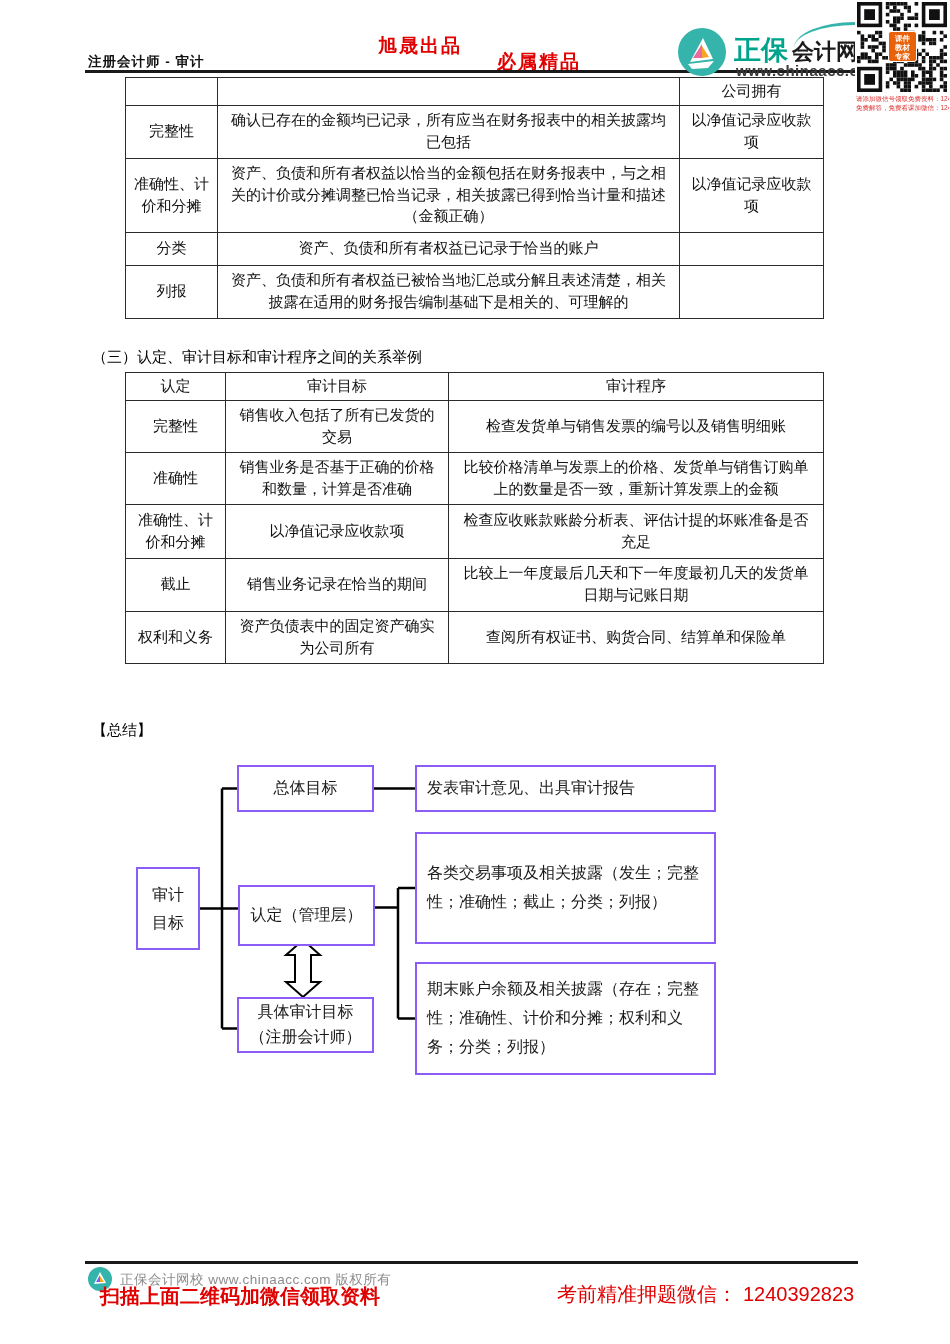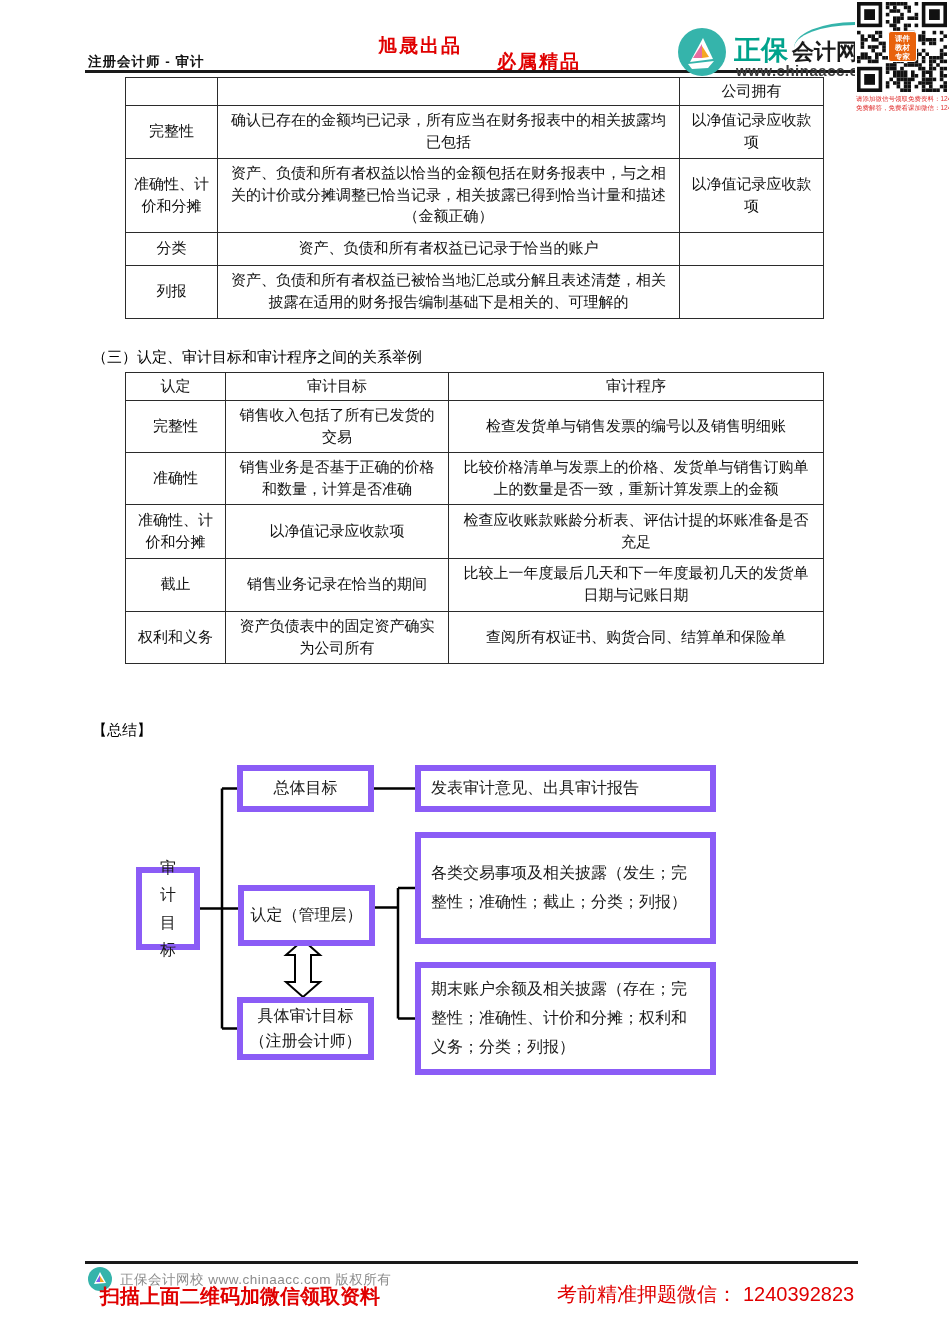--- a/index.html
+++ b/index.html
@@ -48,30 +48,30 @@
   table.doc td{border:1.5px solid #2b2b2b;text-align:center;vertical-align:middle;
           padding:2px 8px;box-sizing:border-box;}
   #assertion-table{left:125px;top:77px;width:698px;}
   #relationship-table{left:125px;top:372px;width:698px;}
 
   .sec-heading{position:absolute;left:92px;font-size:15px;color:#000;}
   #section-three-heading{top:348px;}
   #summary-heading{top:721px;}
 
   
-  .dg-box{position:absolute;border:6px solid #8b5cf6;background:#fff;box-sizing:border-box;
+  .dg-box{position:absolute;border:2px solid #8b5cf6;background:#fff;box-sizing:border-box;
           display:flex;align-items:center;justify-content:center;
           font-family:"Liberation Sans",sans-serif;font-size:16px;color:#1a1a1a;
           text-align:left;line-height:1.8;}
   #box-objective{left:136px;top:867px;width:64px;height:83px;padding:0 12px;text-align:center;line-height:1.7;}
   #box-overall{left:237px;top:765px;width:137px;height:47px;}
   #box-opinion{left:415px;top:765px;width:301px;height:47px;justify-content:flex-start;padding:0 10px;}
   #box-assertion{left:238px;top:877px;width:137px;height:61px;margin-top:8px;}
   #box-transactions{left:415px;top:832px;width:301px;height:112px;padding:0 10px;box-sizing:border-box;}
-  #box-specific{left:237px;top:997px;width:137px;height:63px;flex-direction:column;line-height:1.55;}
+  #box-specific{left:237px;top:997px;width:137px;height:56px;flex-direction:column;line-height:1.55;}
   #box-balances{left:415px;top:962px;width:301px;height:113px;padding:0 10px;box-sizing:border-box;}
   #diagram-lines{position:absolute;left:0;top:0;pointer-events:none;}
 
   
   #foot-rule{position:absolute;left:85px;top:1261px;width:773px;height:2.5px;background:#1a1a1a;}
   #foot-logo{position:absolute;left:88px;top:1267px;width:24px;height:24px;border-radius:50%;background:#35b4ab;}
   #foot-copy{position:absolute;left:120px;top:1271px;font-size:13.5px;color:#8c8c8c;
           font-family:"Liberation Sans",sans-serif;letter-spacing:.5px;}
   #foot-scan{position:absolute;left:100px;top:1283px;font-size:20px;font-weight:bold;color:#e00000;z-index:5;}
   #foot-page{position:absolute;left:648px;top:1344px;font-size:12px;color:#222;}

